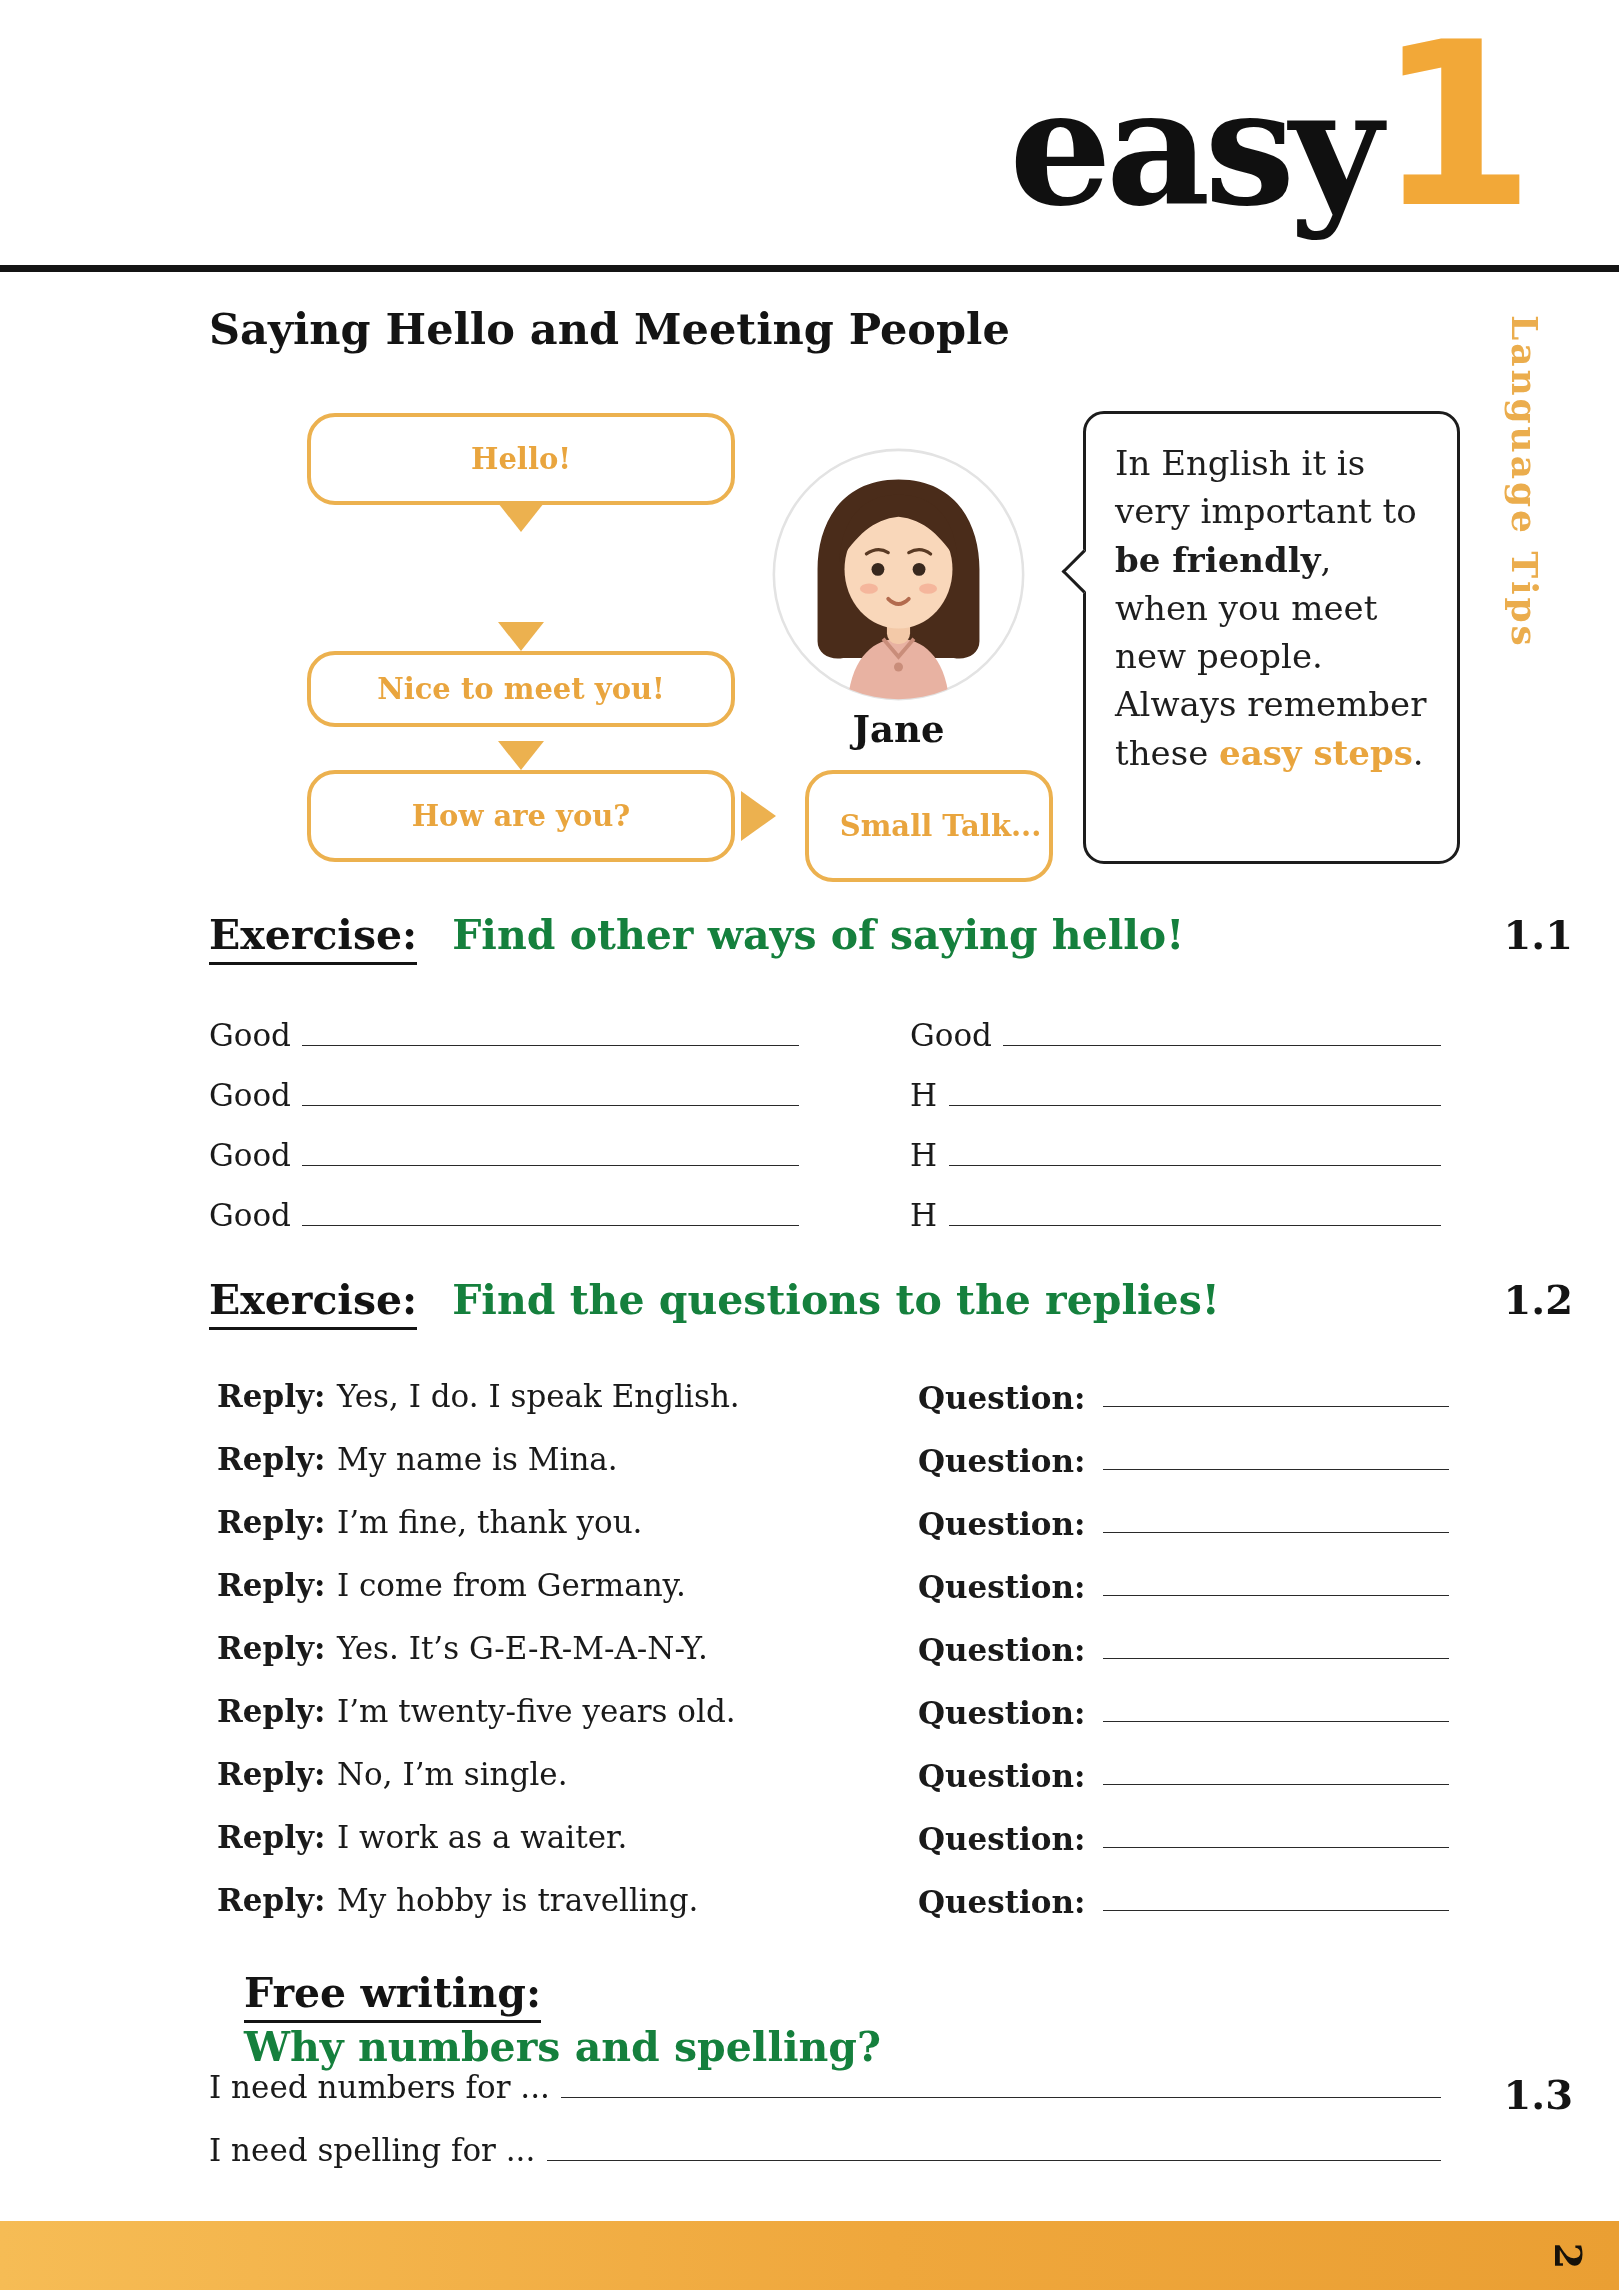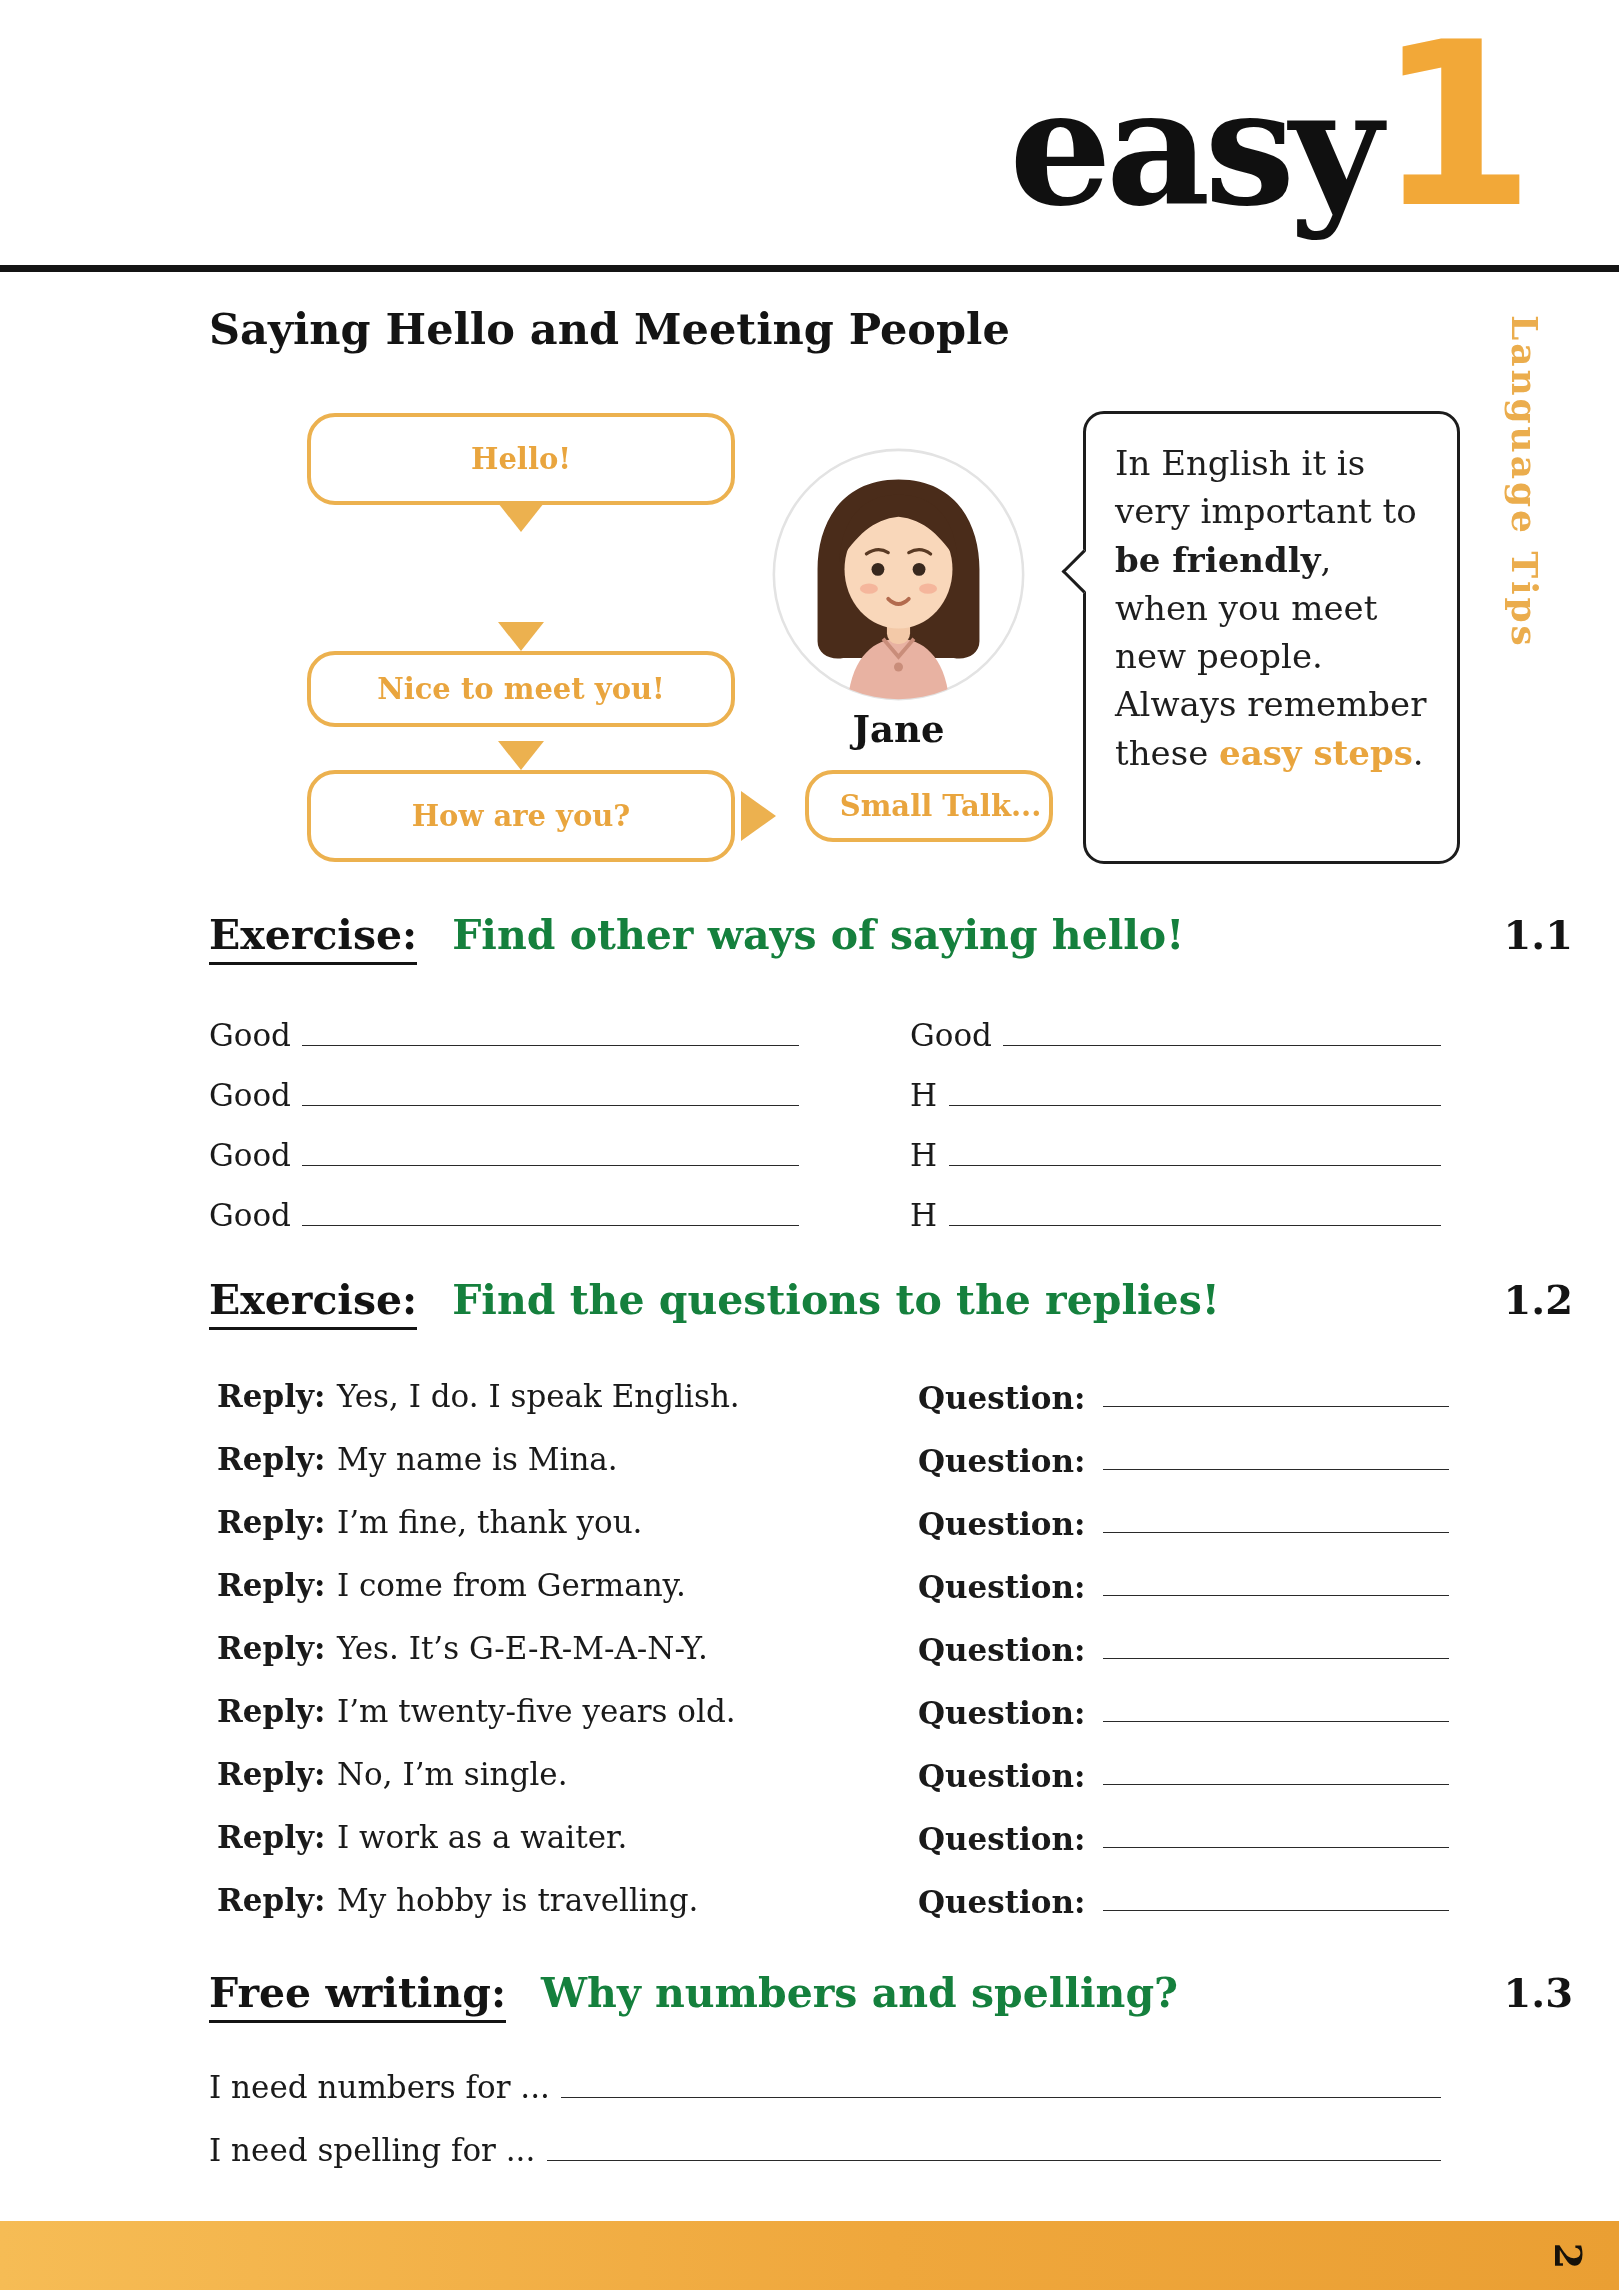--- a/index.html
+++ b/index.html
@@ -31,21 +31,21 @@
   .flow { position:absolute; left:209px; top:411px; width:1364px; height:461px; }
   .bubble {
     position:absolute; border:4.8px solid #ECB14F; border-radius:28px; background:#fff;
     display:flex; align-items:center; justify-content:center;
     color:#E9A53E; font-weight:700; font-size:29px; text-align:center;
   }
   .b1 { left:98px; top:1.9px;   width:428px; height:92px; }
   .b2 { left:98px; top:121px; width:428px; height:92px; }
   .b3 { left:98px; top:240px; width:428px; height:76px; }
   .b4 { left:98px; top:359px; width:428px; height:92px; }
-  .small-talk { left:596px; top:359px; width:248px; height:72px;padding-left:23px; }
+  .small-talk { left:596px; top:359px; width:248px; height:112px;padding-left:23px; }
   .arr-down {
     position:absolute; width:0; height:0; left:289px;
     border-left:23px solid transparent; border-right:23px solid transparent;
     border-top:29px solid #ECB14F;
   }
   .a1 { top:92px; } .a2 { top:211px; } .a3 { top:330px; }
   .arr-right {
     position:absolute; width:0; height:0; left:532px; top:380px;
     border-top:25px solid transparent; border-bottom:25px solid transparent;
     border-left:35px solid #ECB14F;
@@ -68,21 +68,21 @@
   .tip b { font-weight:700; }
   .tip .accent { color:#E9A53E; font-weight:700; }
 
   
   .ex-header { position:absolute; left:209px; width:1364px; display:flex; align-items:baseline; }
   .ex-label  { font-size:41px; font-weight:700; color:#141414; border-bottom:3.8px solid #141414; padding-bottom:2.9px; }
   .ex-title  { font-size:41px; font-weight:700; color:#15803d; margin-left:35px; }
   .ex-num    { margin-left:auto; font-size:40px; font-weight:700; color:#141414; }
   .h-ex1 { top:911px; }
   .h-ex2 { top:1276px; }
-  .h-ex3 { top:1969px; }
+  .h-ex3 { top:1969px;flex-direction:column; }
 
   
   .fill-row { display:flex; align-items:flex-end; height:60px; font-size:31px; }
   .prefix { padding-bottom:1.9px; white-space:nowrap;text-align:center; }
   .bold { font-weight:700; margin-right:11.5px; white-space:nowrap; }
   .fill-line { flex:1; border-bottom:1.9px solid #2a2a2a; margin-left:11.5px; margin-bottom:8.6px; }
 
   .ex1 {
     position:absolute; left:209px; top:995px; width:1232px;
     display:grid; grid-template-columns:590px 1fr; column-gap:111px;

